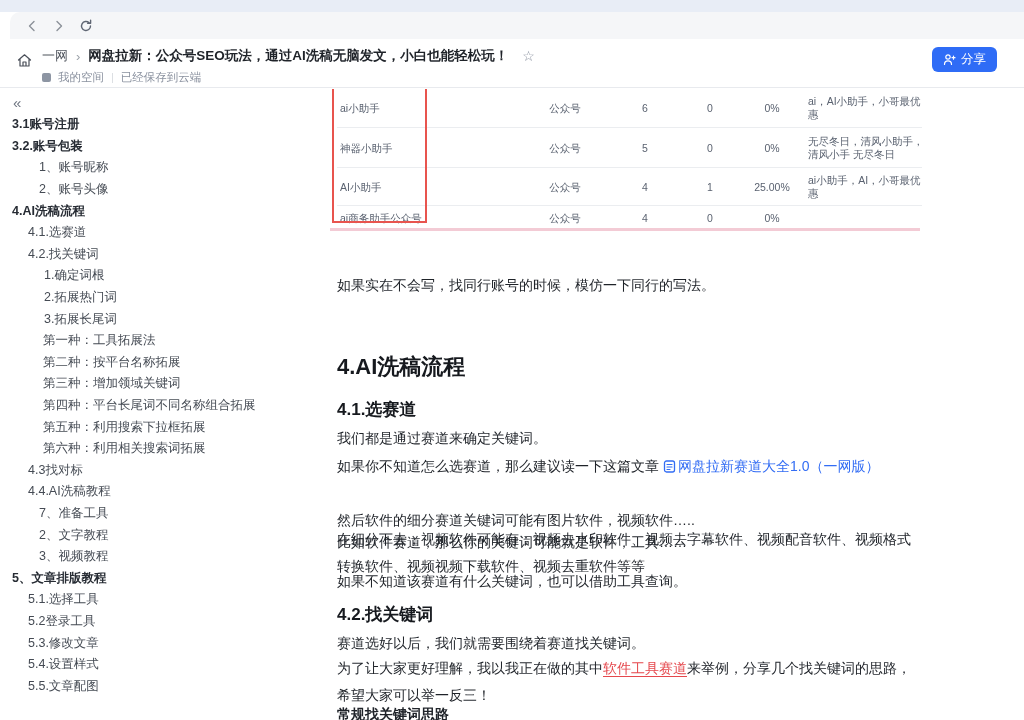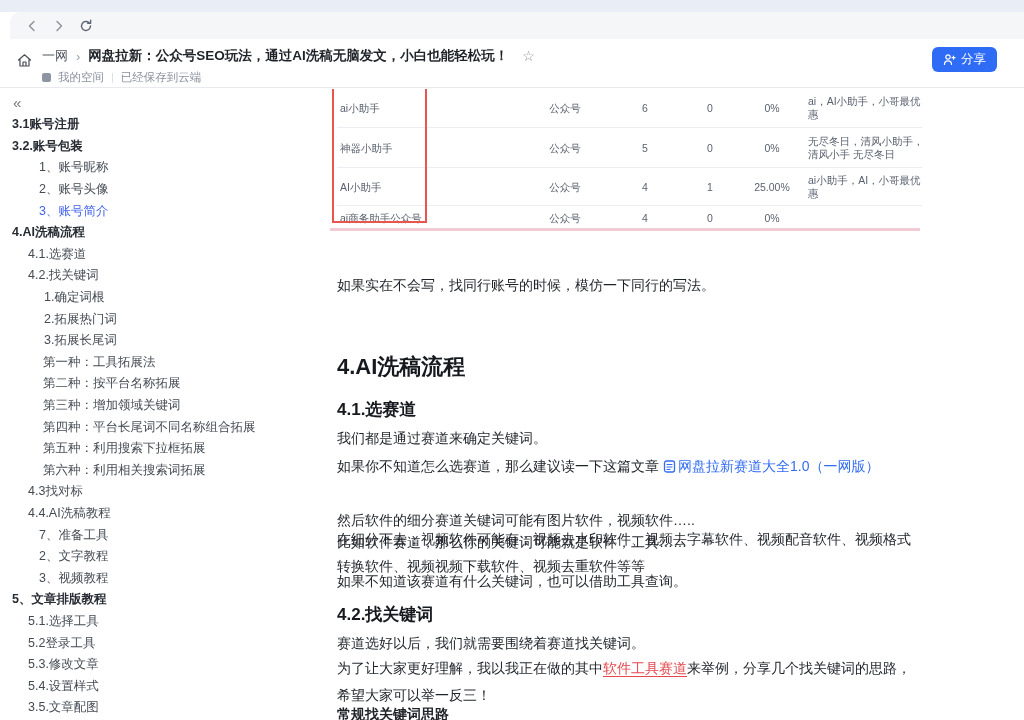--- a/index.html
+++ b/index.html
@@ -142,21 +142,20 @@
 </div>
 <div class="hdr-divider"></div>
 
 <div class="sidebar">
   <span class="collapse">«</span>
   <div class="toc">
       <div class="toc-item lvl1 bold">3.1账号注册</div>
       <div class="toc-item lvl1 bold">3.2.账号包装</div>
       <div class="toc-item lvl3">1、账号昵称</div>
       <div class="toc-item lvl3">2、账号头像</div>
-      <div class="toc-item lvl3 active">3、账号简介</div>
       <div class="toc-item lvl1 bold">4.AI洗稿流程</div>
       <div class="toc-item lvl2">4.1.选赛道</div>
       <div class="toc-item lvl2">4.2.找关键词</div>
       <div class="toc-item lvl4">1.确定词根</div>
       <div class="toc-item lvl4">2.拓展热门词</div>
       <div class="toc-item lvl4">3.拓展长尾词</div>
       <div class="toc-item lvl5">第一种：工具拓展法</div>
       <div class="toc-item lvl5">第二种：按平台名称拓展</div>
       <div class="toc-item lvl5">第三种：增加领域关键词</div>
       <div class="toc-item lvl5">第四种：平台长尾词不同名称组合拓展</div>
@@ -165,21 +164,21 @@
       <div class="toc-item lvl2">4.3找对标</div>
       <div class="toc-item lvl2">4.4.AI洗稿教程</div>
       <div class="toc-item lvl3">7、准备工具</div>
       <div class="toc-item lvl3">2、文字教程</div>
       <div class="toc-item lvl3">3、视频教程</div>
       <div class="toc-item lvl1 bold">5、文章排版教程</div>
       <div class="toc-item lvl2">5.1.选择工具</div>
       <div class="toc-item lvl2">5.2登录工具</div>
       <div class="toc-item lvl2">5.3.修改文章</div>
       <div class="toc-item lvl2">5.4.设置样式</div>
-      <div class="toc-item lvl2">3.5.文章配图</div>
+      <div class="toc-item lvl2">5.5.文章配图</div>
     </div>
 </div>
 
 <div class="content">
 
   <div class="stats-table">
       <div class="trow r0">
         <div class="tcell c-name">ai小助手</div>
         <div class="tcell c-type">公众号</div>
         <div class="tcell c-n1">6</div>

